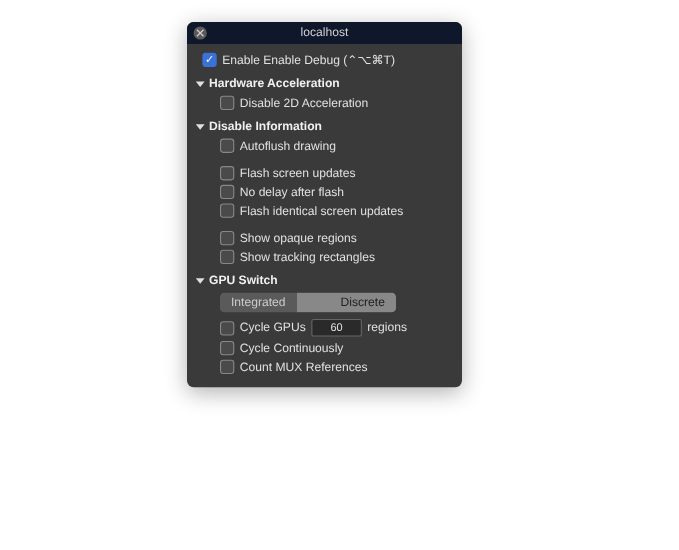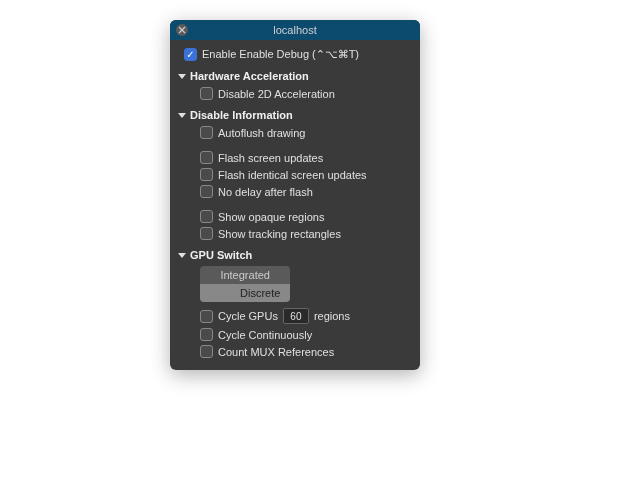--- a/index.html
+++ b/index.html
@@ -20,21 +20,21 @@
       border-radius: 6px;
       color: #e0e0e0;
       font-size: 11px;
       box-shadow: 0 5px 20px rgba(0,0,0,0.3);
       overflow: hidden;
     }
     .titlebar {
       display: flex;
       align-items: center;
       padding: 4px 20px;
-      background: #0c4a6e;
+      background: #0f172a;
       position: relative;
       height: 20px;
     }
     .close-btn {
       width: 12px;
       height: 12px;
       border-radius: 50%;
       background: #5a5a5a;
       display: flex;
       align-items: center;
@@ -109,37 +109,36 @@
     }
     .gap {
       height: 8px;
     }
     .segmented {
       display: flex;
       margin: 2px 0 4px 22px;
       border-radius: 4px;
       overflow: hidden;
       width: fit-content;
-      flex-direction: column;
     }
     .segment {
       padding: 3px 10px;
       font-size: 11px;
       cursor: pointer;
       background: #5a5a5a;
       color: #ccc;
       border: none;
     }
     .segment.selected {
       background: #888;
       color: #222;
       padding-left: 40px;
     }
     .num-input {
-      width: 26px;
+      width: 46px;
       height: 16px;
       background: #2a2a2a;
       border: 1px solid #666;
       color: #e0e0e0;
       font-size: 10px;
       text-align: center;
       border-radius: 2px;
       margin: 0 2px;
     }
     .inline-row {
@@ -188,25 +187,25 @@
     </div>
 
     <div class="gap"></div>
 
     <div class="row indent2">
       <span class="checkbox"></span>
       <span class="label">Flash screen updates</span>
     </div>
     <div class="row indent2">
       <span class="checkbox"></span>
+      <span class="label">No delay after flash</span>
+    </div>
+    <div class="row indent2">
+      <span class="checkbox"></span>
       <span class="label">Flash identical screen updates</span>
-    </div>
-    <div class="row indent2">
-      <span class="checkbox"></span>
-      <span class="label">No delay after flash</span>
     </div>
 
     <div class="gap"></div>
 
     <div class="row indent2">
       <span class="checkbox"></span>
       <span class="label">Show opaque regions</span>
     </div>
     <div class="row indent2">
       <span class="checkbox"></span>

